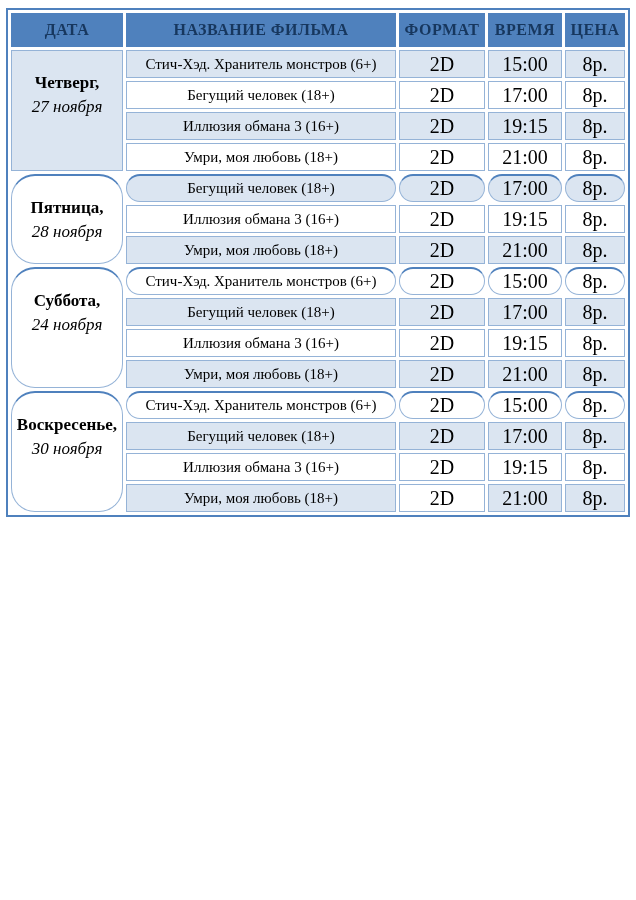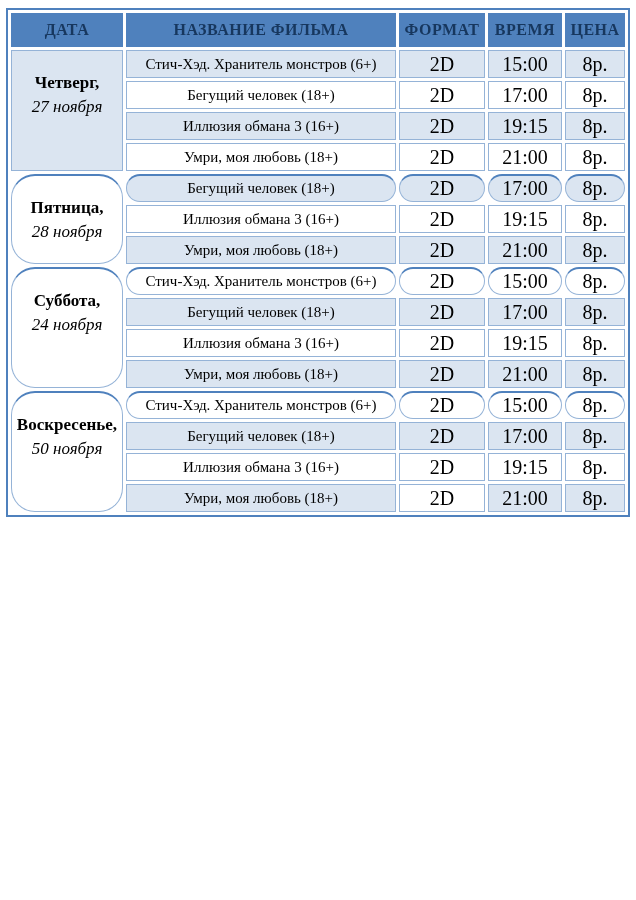--- a/index.html
+++ b/index.html
@@ -170,21 +170,21 @@
         </tr>
         <tr>
           <td class="cell-film shaded">Умри, моя любовь (18+)</td>
           <td class="cell-format shaded">2D</td>
           <td class="cell-time shaded">21:00</td>
           <td class="cell-price shaded">8р.</td>
         </tr>
         <tr class="block-top">
           <td rowspan="4" class="date-cell">
             <div class="day-name">Воскресенье,</div>
-            <div class="day-date">50 ноября</div>
+            <div class="day-date">30 ноября</div>
           </td>
           <td class="cell-film">Стич-Хэд. Хранитель монстров (6+)</td>
           <td class="cell-format">2D</td>
           <td class="cell-time">15:00</td>
           <td class="cell-price">8р.</td>
         </tr>
         <tr>
           <td class="cell-film shaded">Бегущий человек (18+)</td>
           <td class="cell-format shaded">2D</td>
           <td class="cell-time shaded">17:00</td>

